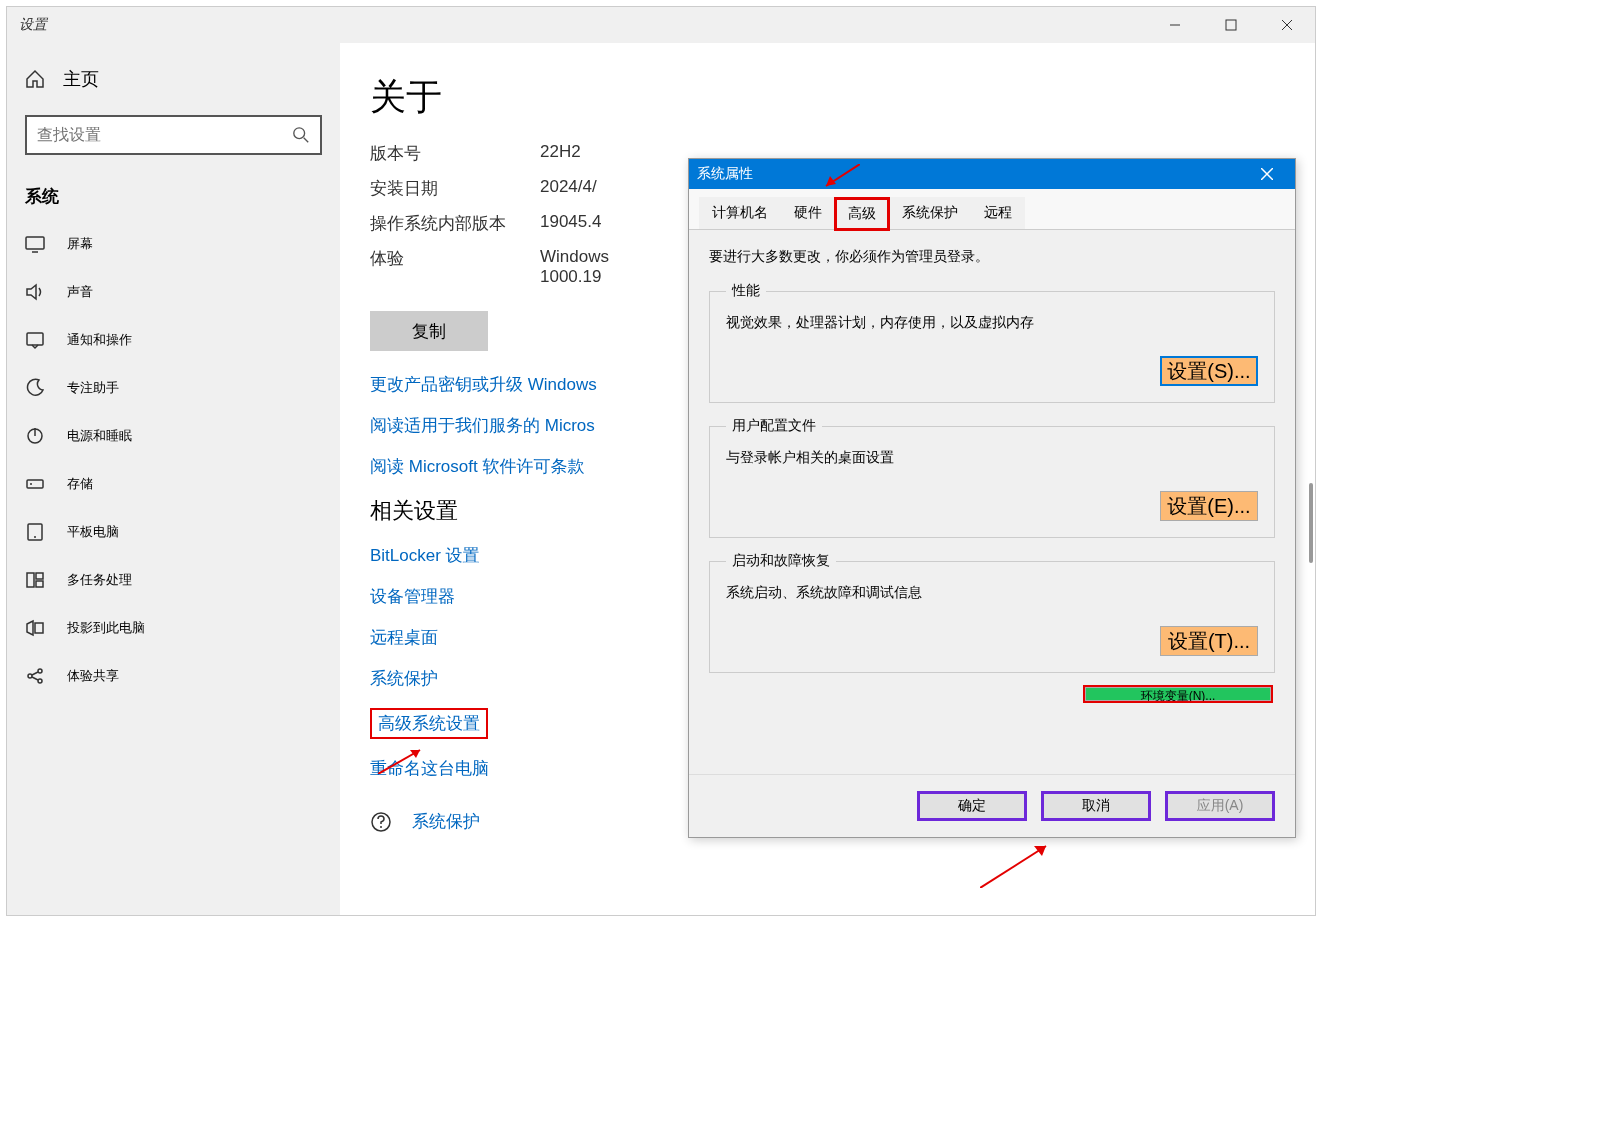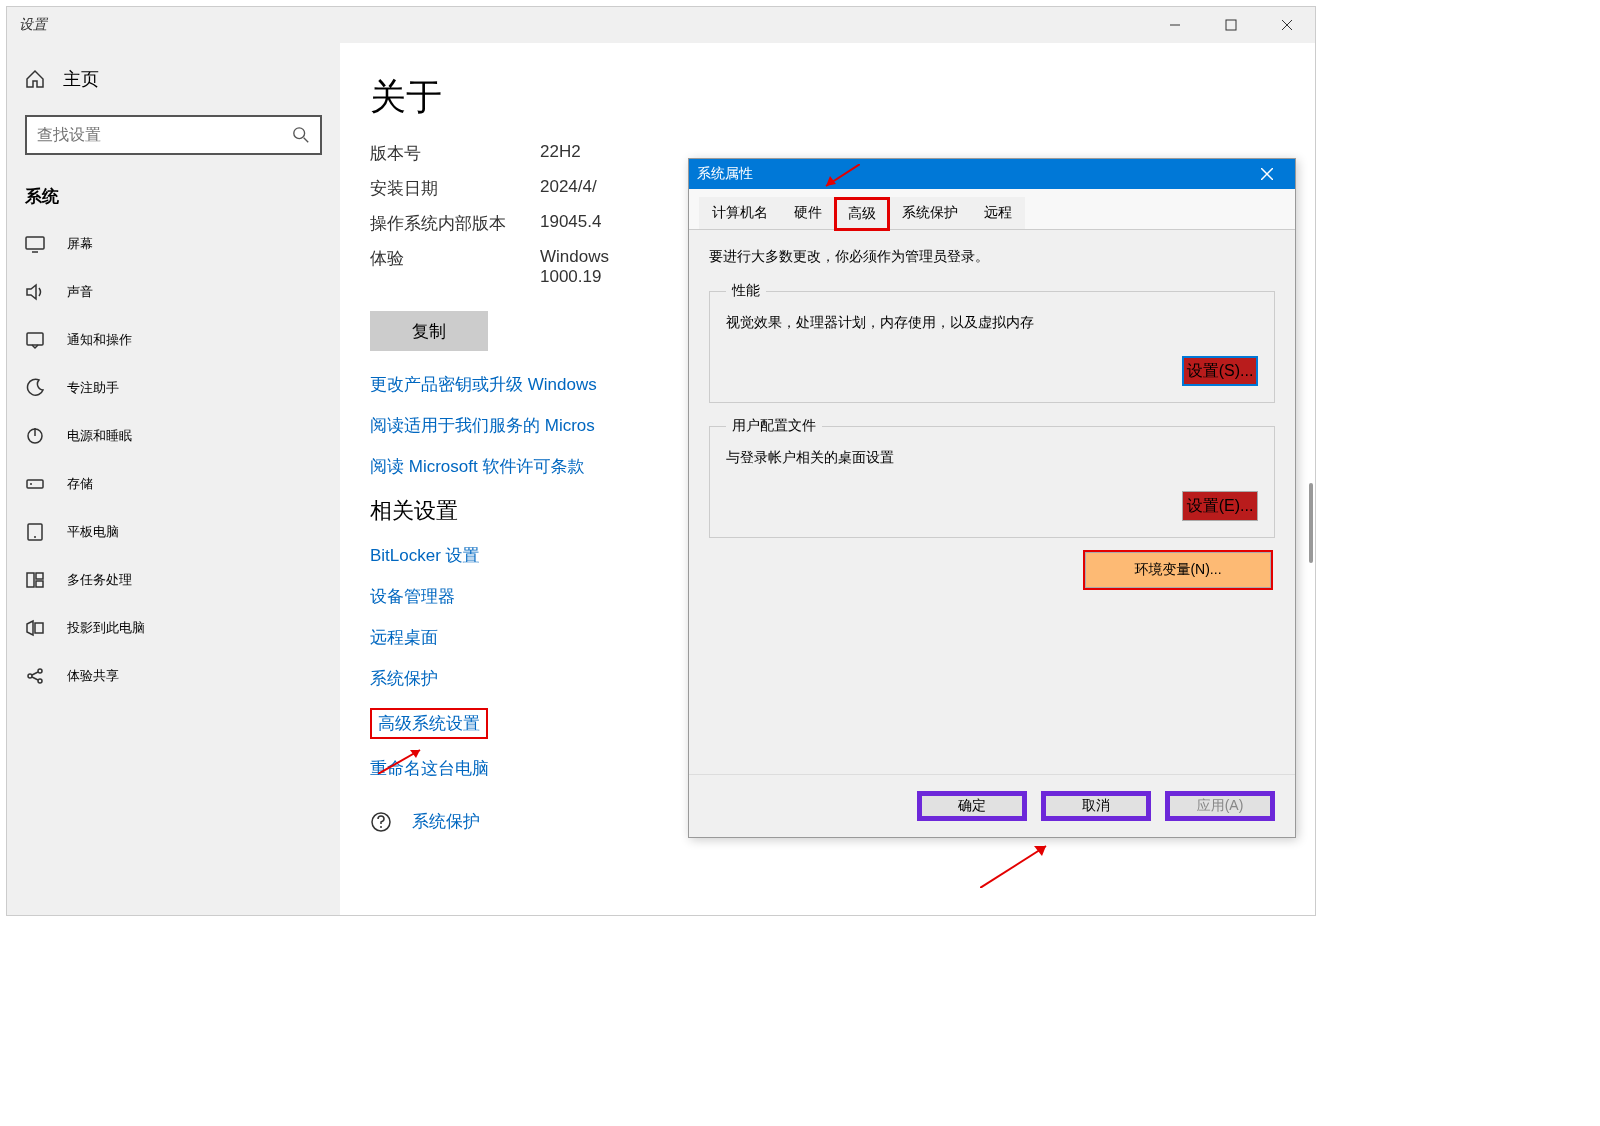--- a/index.html
+++ b/index.html
@@ -47,26 +47,26 @@
     .tabs { display: flex; background: #f8f8f8; border-bottom: 1px solid #ccc; padding: 8px 10px 0 10px; }
     .tab { padding: 6px 12px; font-size: 14px; cursor: pointer; border: 1px solid transparent; background: #f0f0f0; }
     .tab.active { background: #f0f0f0; border: 1px solid #aaa; border-bottom: 1px solid #f0f0f0; position: relative; bottom: -1px; }
     .tab-boxed { outline: 3px solid #e30000; outline-offset: -2px; }
     .dialog-body { padding: 18px 20px; font-size: 14px; }
     .dialog-note { margin-bottom: 16px; font-size: 14px; }
     fieldset { border: 1px solid #ccc; padding: 14px 16px 16px; margin-bottom: 14px; }
     legend { padding: 0 6px; font-size: 14px; }
     .fieldset-desc { font-size: 14px; margin-bottom: 12px; }
     .fieldset-btn-row { display: flex; justify-content: flex-end; margin-top: 24px; }
-    .dlg-btn { width: 76px; height: 30px; background: #b91c1c; border: 1px solid #aaa; font-size: 16px; cursor: pointer; }
+    .dlg-btn { width: 98px; height: 30px; background: #fdba74; border: 1px solid #aaa; font-size: 20px; cursor: pointer; }
     .dlg-btn.highlighted { border: 2px solid #0078d7; }
     .env-btn-row { display: flex; justify-content: flex-end; padding-right: 4px; margin-top: 6px; }
-    .env-btn { width: 186px; height: 36px; background: #fdba74; border: 1px solid #aaa; font-size: 14px; cursor: pointer; outline: 2px solid #e30000; }
+    .env-btn { width: 186px; height: 14px; background: #22c55e; border: 1px solid #aaa; font-size: 12px; cursor: pointer; outline: 2px solid #e30000; }
     .dialog-footer { display: flex; justify-content: flex-end; padding: 16px 20px; gap: 14px; border-top: 1px solid #ddd; position: absolute; bottom: 0; left: 0; right: 0; background: #f0f0f0; }
-    .footer-btn { width: 110px; height: 30px; background: #e1e1e1; border: 5px solid #6d28d9; font-size: 14px; cursor: pointer; }
+    .footer-btn { width: 110px; height: 30px; background: #e1e1e1; border: 3px solid #6d28d9; font-size: 14px; cursor: pointer; }
     .footer-btn.disabled { color: #888; }
   </style>
 </head>
 <body>
 
 <div class="settings-window">
   <div class="title-bar">
     <span class="title-bar-text">设置</span>
     <div class="win-controls">
       <div class="win-btn">
@@ -254,20 +254,27 @@
           <button class="dlg-btn highlighted">设置(S)...</button>
         </div>
     </fieldset>
     <fieldset>
       <legend>用户配置文件</legend>
       <div class="fieldset-desc">与登录帐户相关的桌面设置</div>
       <div class="fieldset-btn-row">
           <button class="dlg-btn">设置(E)...</button>
         </div>
     </fieldset>
+    <fieldset>
+      <legend>启动和故障恢复</legend>
+      <div class="fieldset-desc">系统启动、系统故障和调试信息</div>
+      <div class="fieldset-btn-row">
+          <button class="dlg-btn">设置(T)...</button>
+        </div>
+    </fieldset>
     <div class="env-btn-row">
         <button class="env-btn">环境变量(N)...</button>
       </div>
   </div>
   <div class="dialog-footer">
     <button class="footer-btn">确定</button>
     <button class="footer-btn">取消</button>
     <button class="footer-btn disabled">应用(A)</button>
   </div>
 </div>

